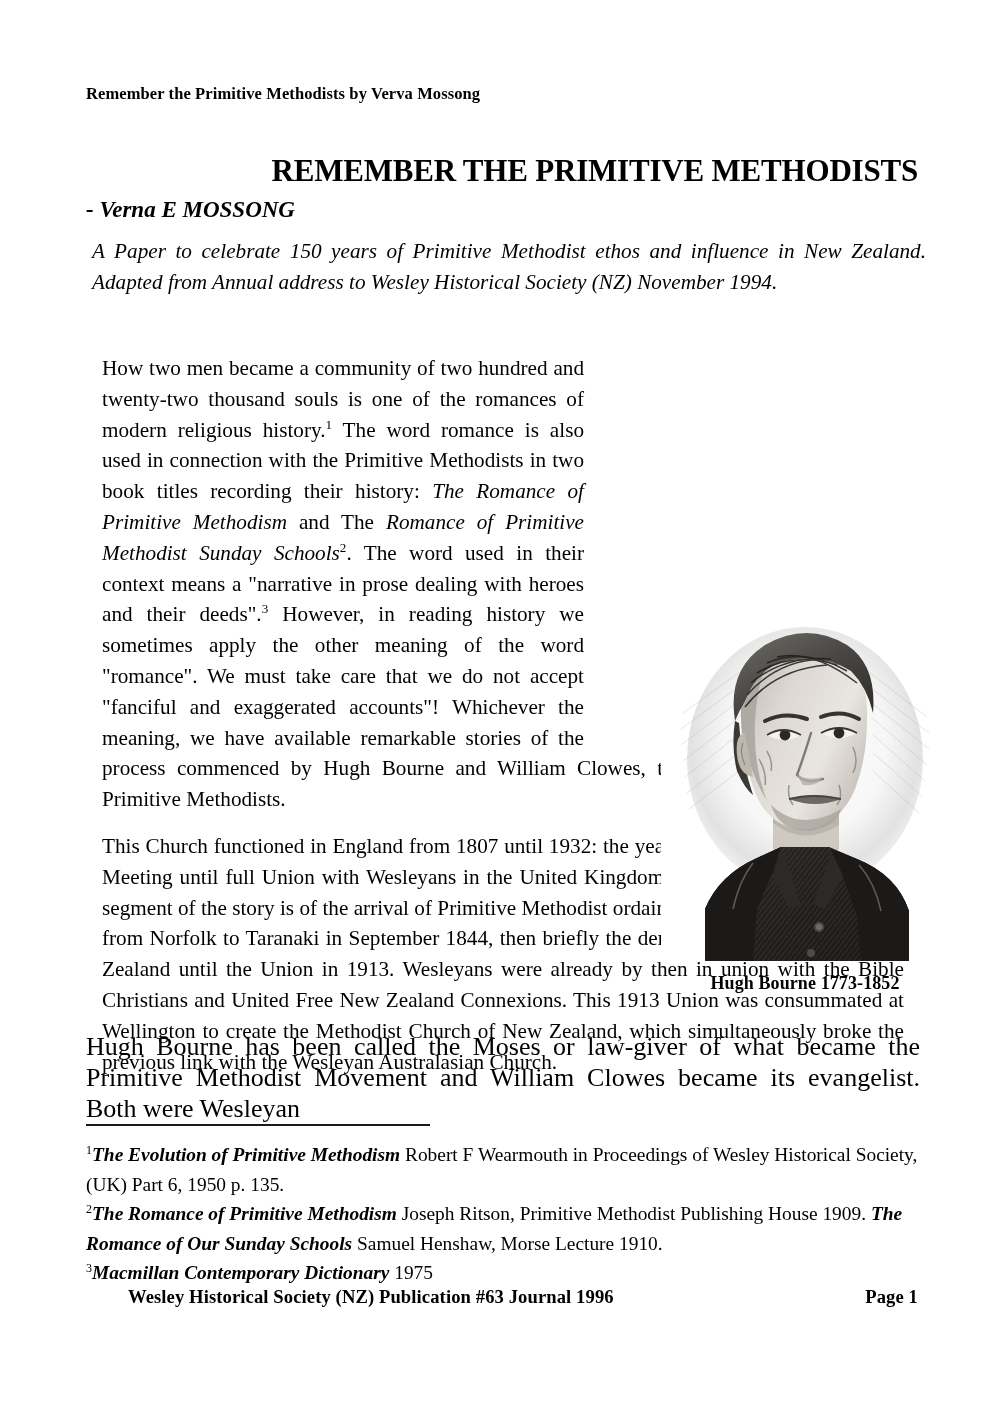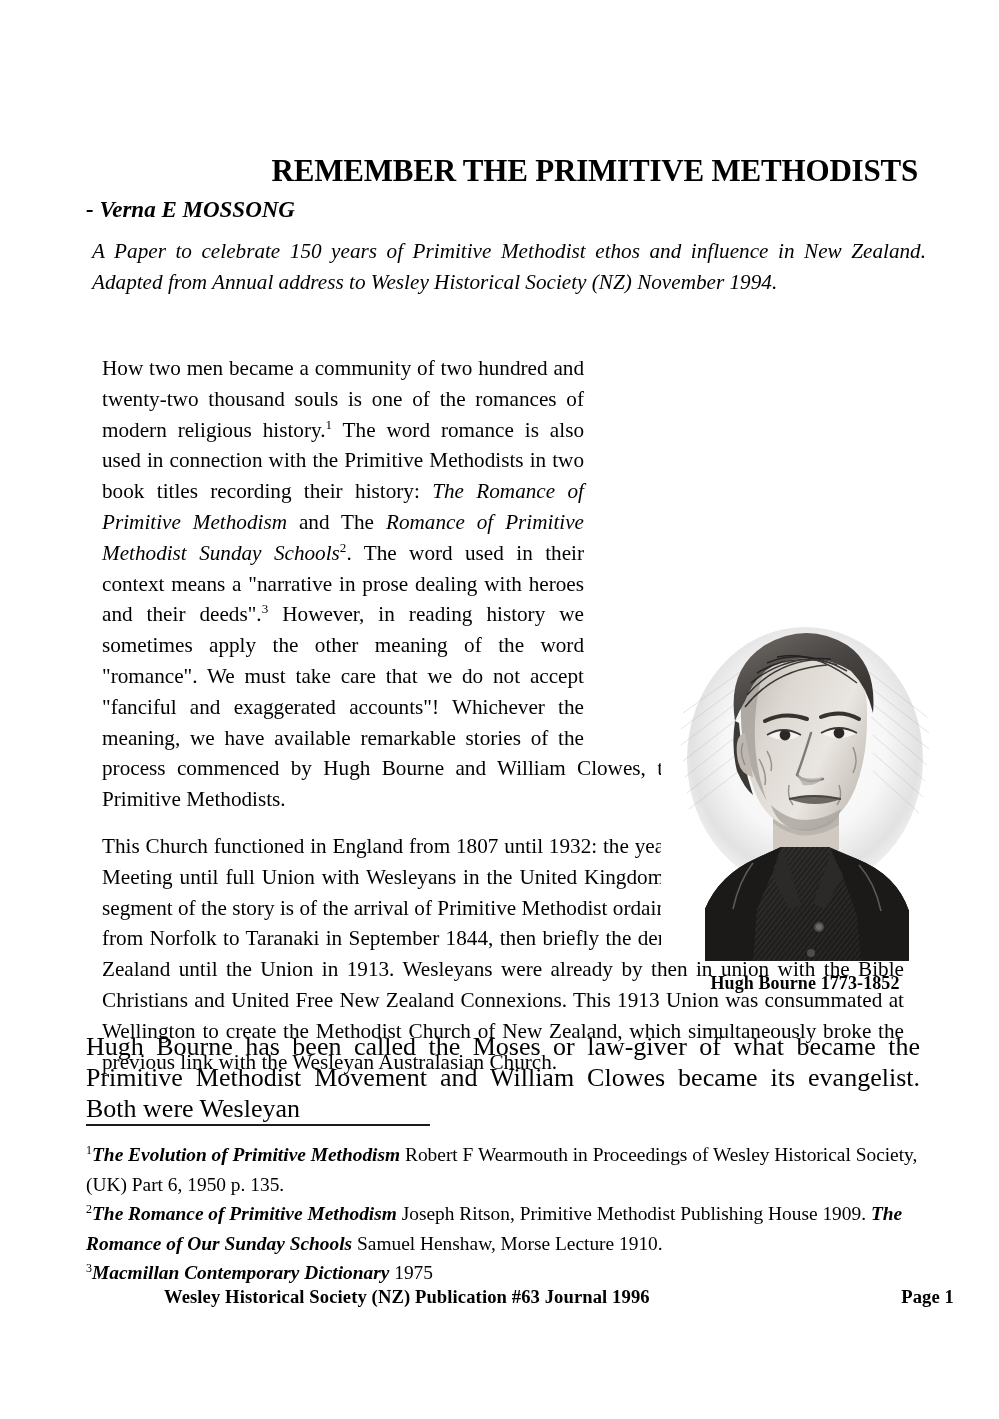--- a/index.html
+++ b/index.html
@@ -172,28 +172,28 @@
     position: absolute;
     left: 128px;
     top: 1286px;
     width: 790px;
     font-size: 18.6px;
     font-weight: bold;
     display: flex;
     justify-content: space-between;
     align-items: center;
     letter-spacing: 0.1px;
-    margin-left: 36px;
   }
 </style>
 </head>
 <body>
 
 <div id="page">
 
+  <div class="running-header">Remember the Primitive Methodists by Verva Mossong</div>
 
   <h1 class="doc-title">REMEMBER THE PRIMITIVE METHODISTS</h1>
 
   <div class="byline">- Verna E MOSSONG</div>
 
   <div class="abstract">A Paper to celebrate 150 years of Primitive Methodist ethos and influence in New Zealand. Adapted from Annual address to Wesley Historical Society (NZ) November 1994.</div>
 
   <div class="body-block">
     <div class="figure-float"></div>
     <p><span>How two men became a community of two hundred and twenty-two thousand souls is one of the romances of modern religious history.</span><sup>1</sup><span> The word romance is also used in connection with the Primitive Methodists in two book titles recording their history: </span><i>The Romance of Primitive Methodism</i><span> and The </span><i>Romance of Primitive Methodist Sunday Schools</i><sup>2</sup><span>. The word used in their context means a "narrative in prose dealing with heroes and their deeds".</span><sup>3</sup><span> However, in reading history we sometimes apply the other meaning of the word "romance". We must take care that we do not accept "fanciful and exaggerated accounts"! Whichever the meaning, we have available remarkable stories of the process commenced by Hugh Bourne and William Clowes, the founding heroes of the Primitive Methodists.</span></p>

